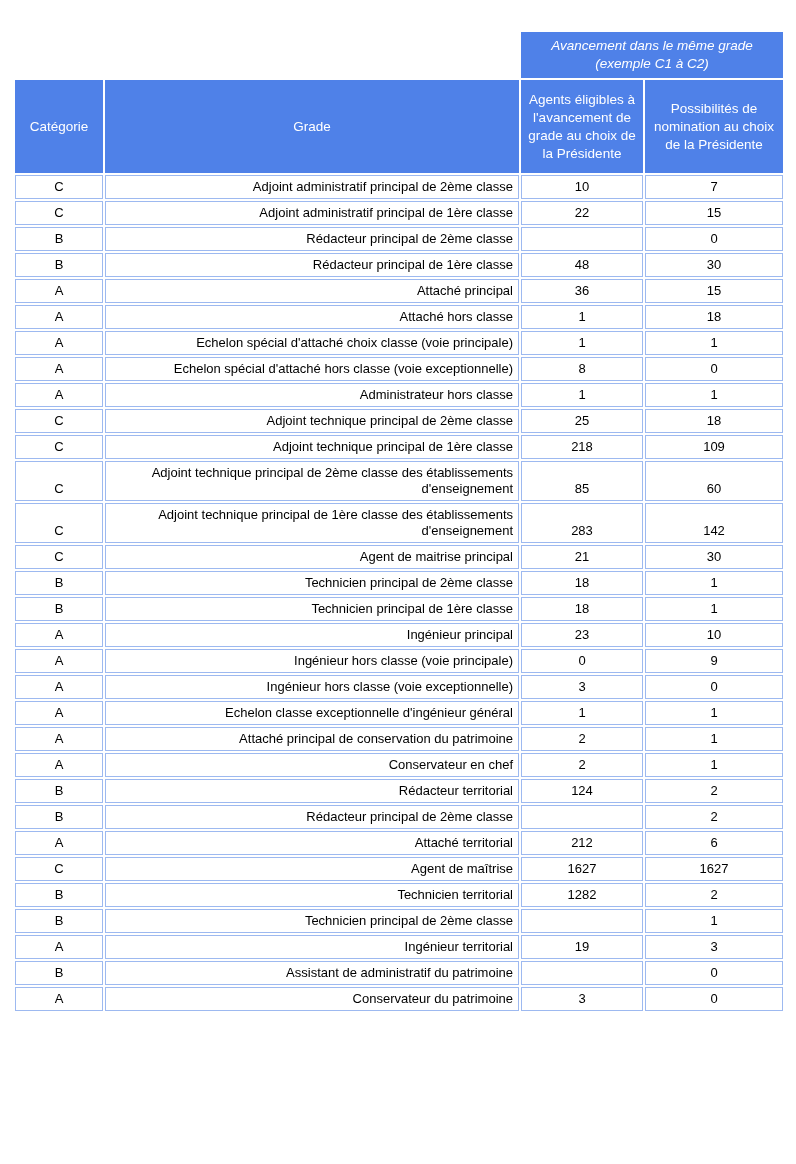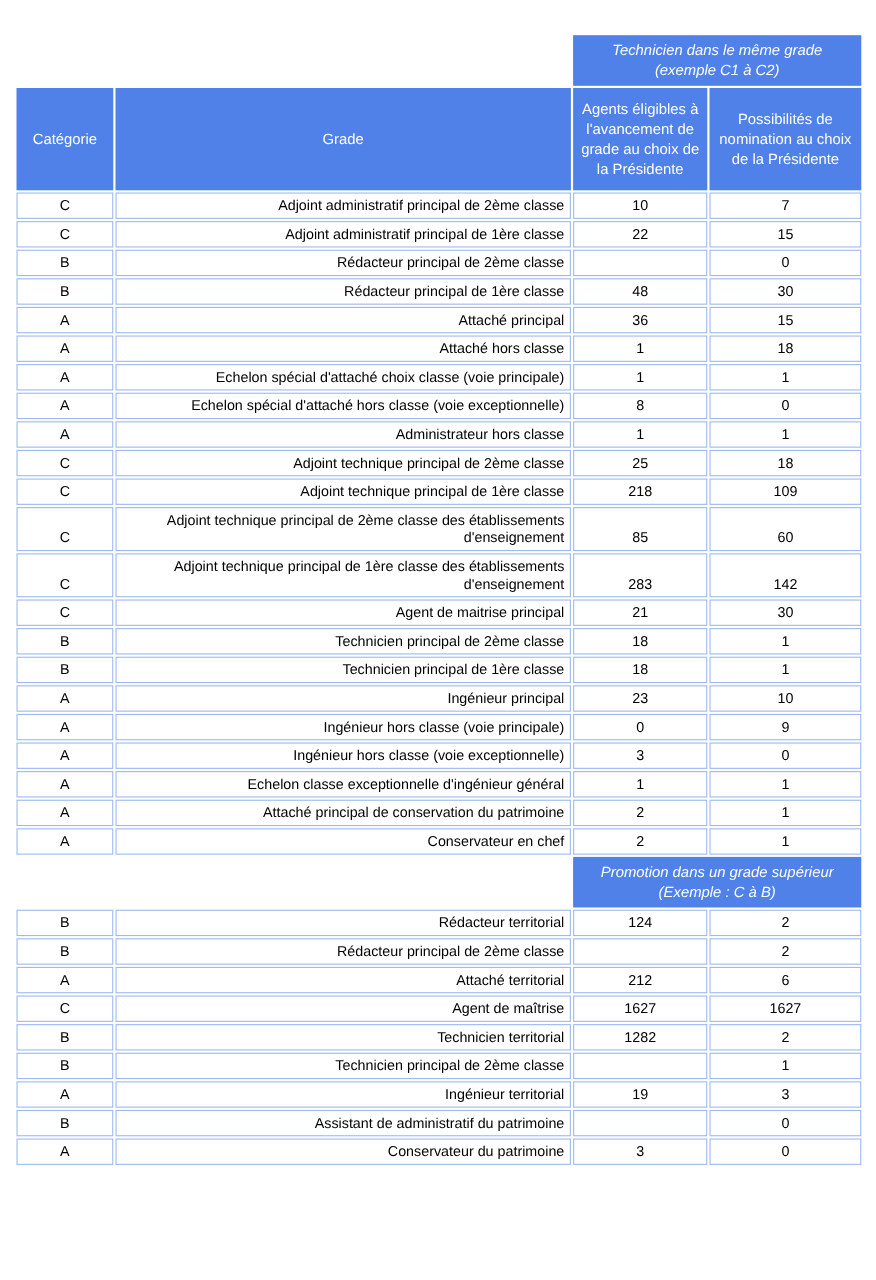--- a/index.html
+++ b/index.html
@@ -85,21 +85,21 @@
     <colgroup>
       <col class="c-cat">
         <col class="c-grade">
         <col class="c-elig">
         <col class="c-nom">
     </colgroup>
 
     <tbody>
         <tr>
       <td class="spacer" colspan="2"></td>
-      <td class="title-cell" colspan="2">Technicien dans le même grade (exemple C1 à C2)</td>
+      <td class="title-cell" colspan="2">Avancement dans le même grade (exemple C1 à C2)</td>
     </tr>
     <tr class="h1row">
       <td class="head-cell">Catégorie</td>
       <td class="head-cell">Grade</td>
       <td class="head-cell">Agents éligibles à l'avancement de grade au choix de la Présidente</td>
       <td class="head-cell">Possibilités de nomination au choix de la Présidente</td>
     </tr>
     </tbody>
       <tbody>
         <tr>
@@ -230,24 +230,20 @@
         </tr>
         <tr>
           <td class="data-cell cat">A</td>
           <td class="data-cell grade">Conservateur en chef</td>
           <td class="data-cell num">2</td>
           <td class="data-cell num">1</td>
         </tr>
       </tbody>
 
     <tbody>
-        <tr>
-      <td class="spacer" colspan="2"></td>
-      <td class="title-cell" colspan="2">Promotion dans un grade supérieur (Exemple : C à B)</td>
-    </tr>
     </tbody>
       <tbody>
         <tr>
           <td class="data-cell cat">B</td>
           <td class="data-cell grade">Rédacteur territorial</td>
           <td class="data-cell num">124</td>
           <td class="data-cell num">2</td>
         </tr>
         <tr>
           <td class="data-cell cat">B</td>

